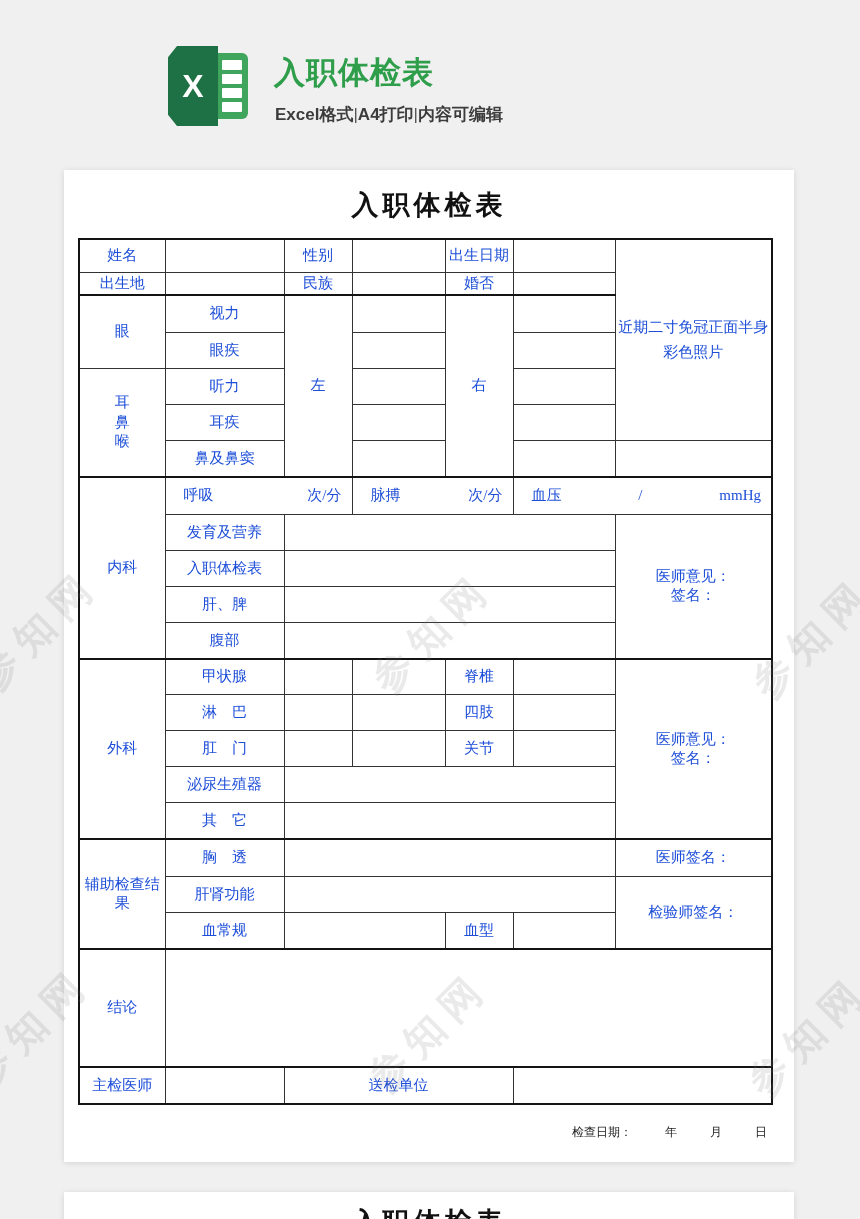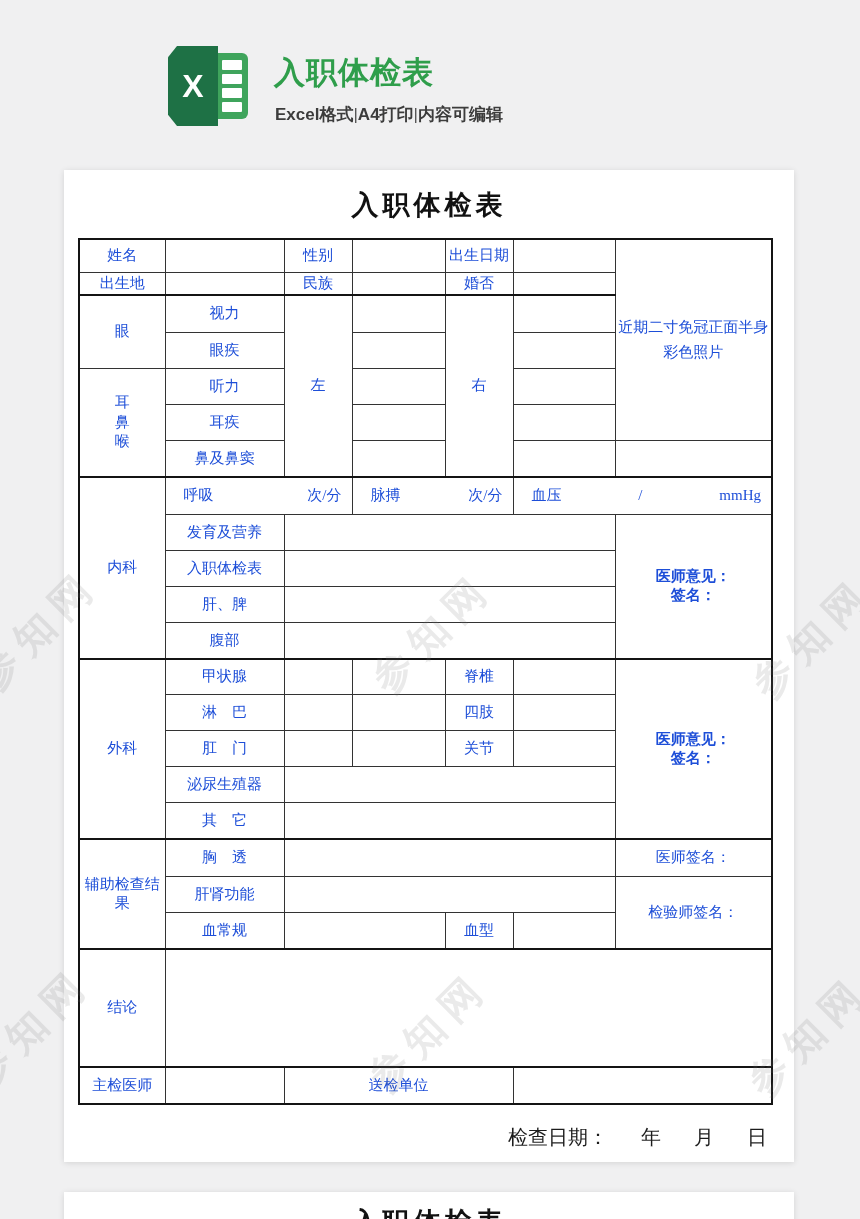--- a/index.html
+++ b/index.html
@@ -67,35 +67,35 @@
     padding:1px 2px;
     overflow:hidden;
   }
   table.form { border:2px solid #141414; }
   tr.sec td { border-top-width:2px; border-top-color:#141414; }
   .h33{height:33px}.h31{height:18px}.h38{height:38px}.h36{height:36px}
   .h100{height:118px}.h37{height:37px}
   td.pre { white-space:pre-line; line-height:1.3; }
   td.photo { line-height:1.7; padding:0 14px;margin-top:37px; }
   td.opinion {
-    vertical-align:top; text-align:left; padding:8px 8px;font-weight:bold;
+    vertical-align:top; text-align:left; padding:8px 8px;
   }
   td.sign-left { text-align:left; padding-left:8px;margin-left:40px; }
   td.spread { padding:0; }
   .spread-in {
     display:flex; justify-content:space-between; align-items:center;
     width:100%; height:100%; padding:0 8px 0 16px;
   }
   .op-col { display:flex; flex-direction:column; justify-content:space-between; height:100%; }
 
   
   .exam-date {
     margin:19px 27px 0 0;
     display:flex; justify-content:flex-end; align-items:flex-end; gap:33px;
-    font-family:"Liberation Serif", serif; font-size:20px; color:#1c1c1c;
+    font-family:"Liberation Serif", serif; font-size:12px; color:#1c1c1c;
   }
 
   
   .wm {
     position:absolute; z-index:6; pointer-events:none;
     transform:translate(-50%,-50%) rotate(-45deg);
     font-family:"Liberation Serif", serif;
     font-size:40px; letter-spacing:10px; white-space:nowrap;
     color:rgba(125,125,125,0.16); font-weight:700;
   }

